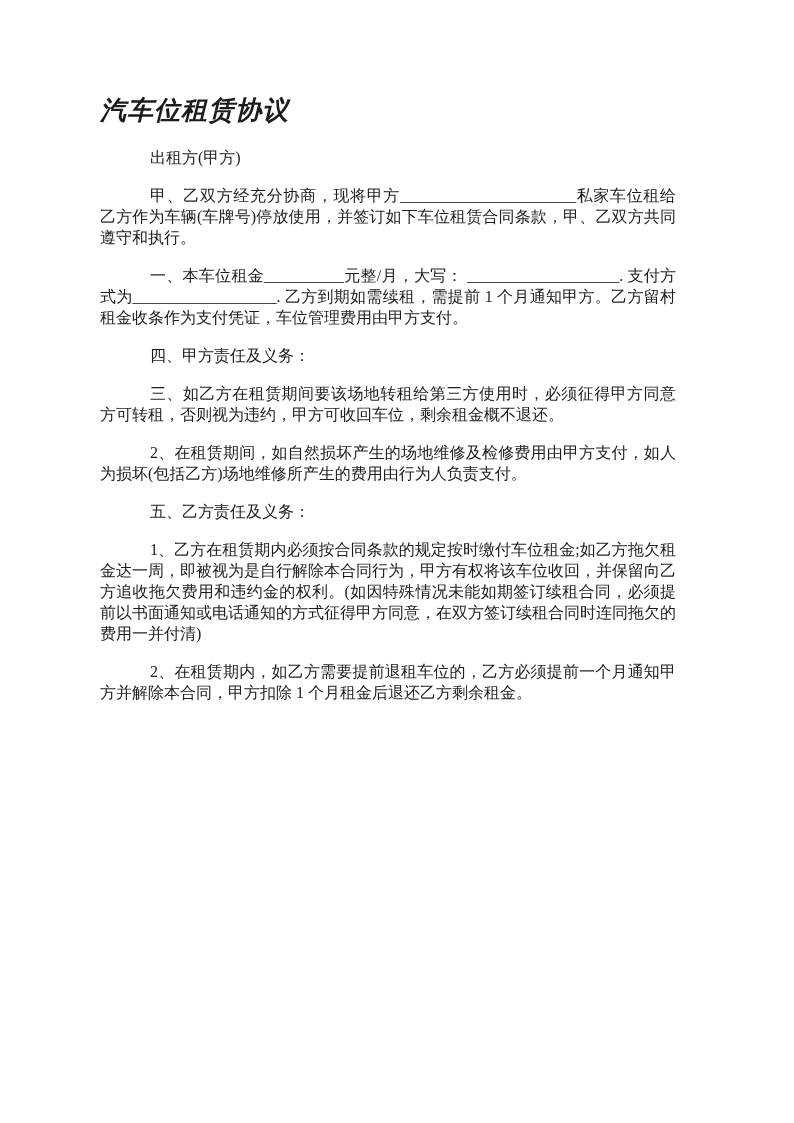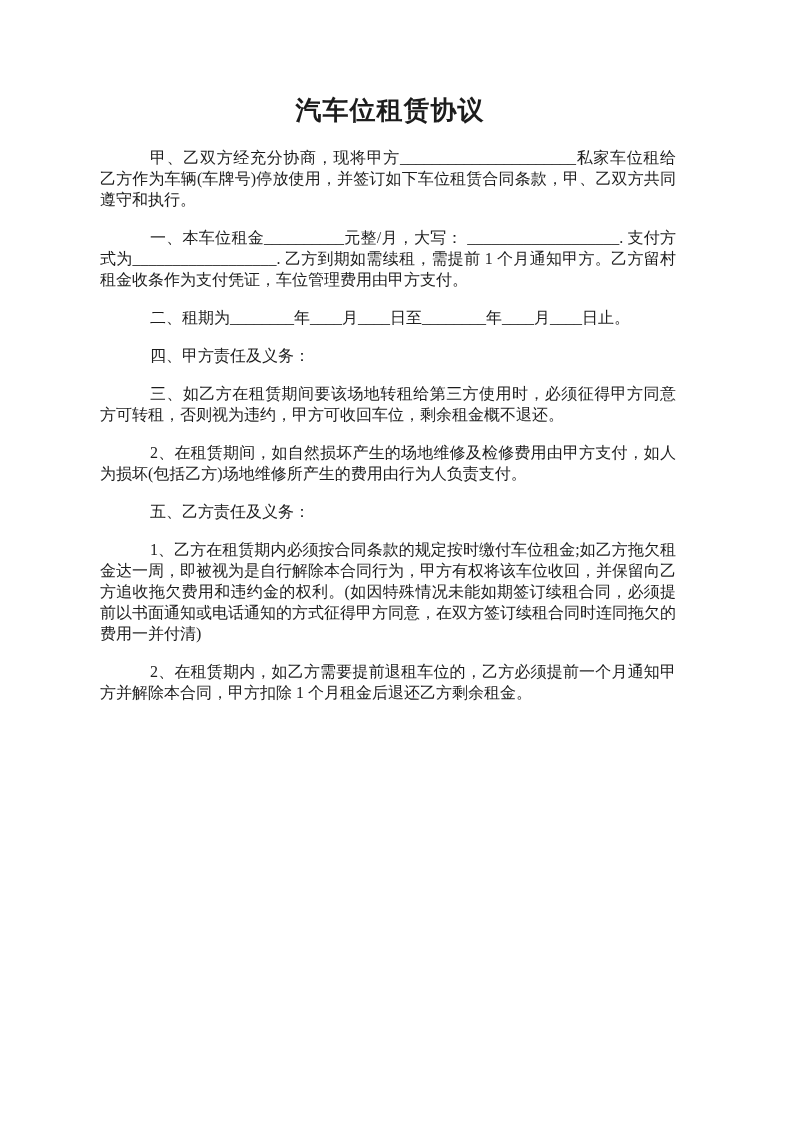--- a/index.html
+++ b/index.html
@@ -19,47 +19,47 @@
     font-family: "Liberation Serif", "DejaVu Serif", serif;
     font-size: 16px;
     line-height: 21px;
     color: #1c1c1c;
     overflow: hidden;
   }
   .doc-title {
     font-size: 26px;
     line-height: 32px;
     font-weight: bold;
-    text-align: center;
     margin: 0 0 20px 0;
     letter-spacing: 1px;
+    font-style: italic;
   }
   .para {
     margin: 0 4px 17px 0;
     text-indent: 50px;
     text-align: justify;
     word-break: break-all;
   }
   .party-line {
     margin: 0 0 17px 0;
     text-indent: 50px;
   }
 </style>
 </head>
 <body>
 
 <div class="page">
   <h1 class="doc-title">汽车位租赁协议</h1>
 
+  <p class="party-line">出租方(甲方)</p>
 
   <p class="para">甲、乙双方经充分协商，现将甲方______________________私家车位租给乙方作为车辆(车牌号)停放使用，并签订如下车位租赁合同条款，甲、乙双方共同遵守和执行。</p>
 
   <p class="para">一、本车位租金__________元整/月，大写： ___________________. 支付方式为__________________. 乙方到期如需续租，需提前 1 个月通知甲方。乙方留村租金收条作为支付凭证，车位管理费用由甲方支付。</p>
 
-  <p class="para">二、租期为________年____月____日至________年____月____日止。</p>
 
   <p class="para">四、甲方责任及义务：</p>
 
   <p class="para">三、如乙方在租赁期间要该场地转租给第三方使用时，必须征得甲方同意方可转租，否则视为违约，甲方可收回车位，剩余租金概不退还。</p>
   <p class="para">2、在租赁期间，如自然损坏产生的场地维修及检修费用由甲方支付，如人为损坏(包括乙方)场地维修所产生的费用由行为人负责支付。</p>
 
   <p class="para">五、乙方责任及义务：</p>
   <p class="para">1、乙方在租赁期内必须按合同条款的规定按时缴付车位租金;如乙方拖欠租金达一周，即被视为是自行解除本合同行为，甲方有权将该车位收回，并保留向乙方追收拖欠费用和违约金的权利。(如因特殊情况未能如期签订续租合同，必须提前以书面通知或电话通知的方式征得甲方同意，在双方签订续租合同时连同拖欠的费用一并付清)</p>
   <p class="para">2、在租赁期内，如乙方需要提前退租车位的，乙方必须提前一个月通知甲方并解除本合同，甲方扣除 1 个月租金后退还乙方剩余租金。</p>
 </div>

